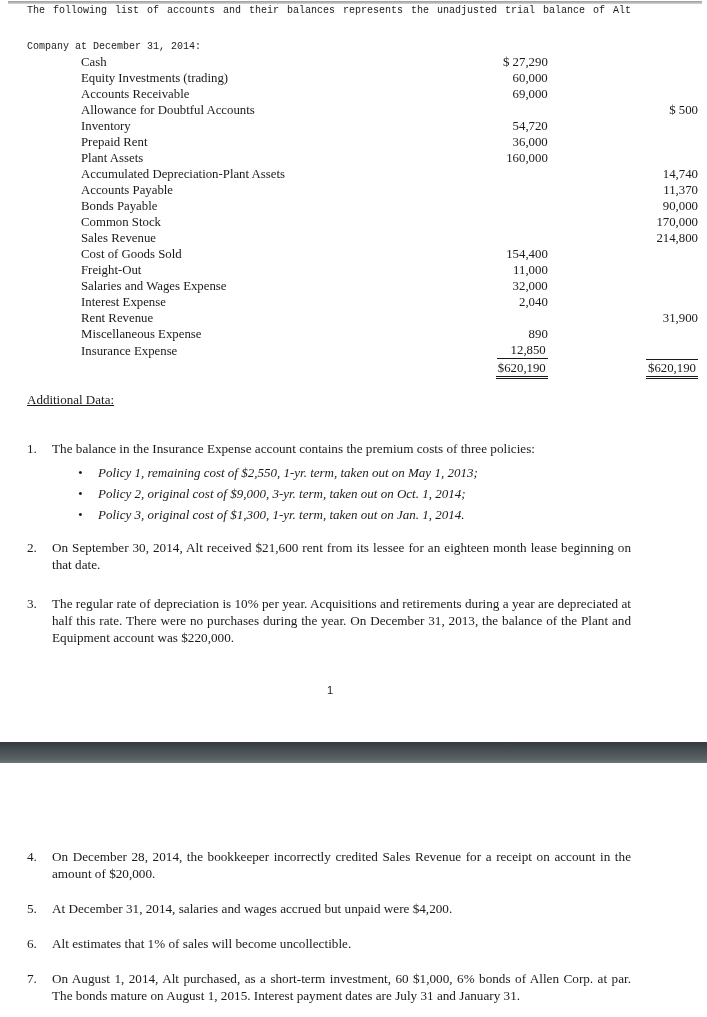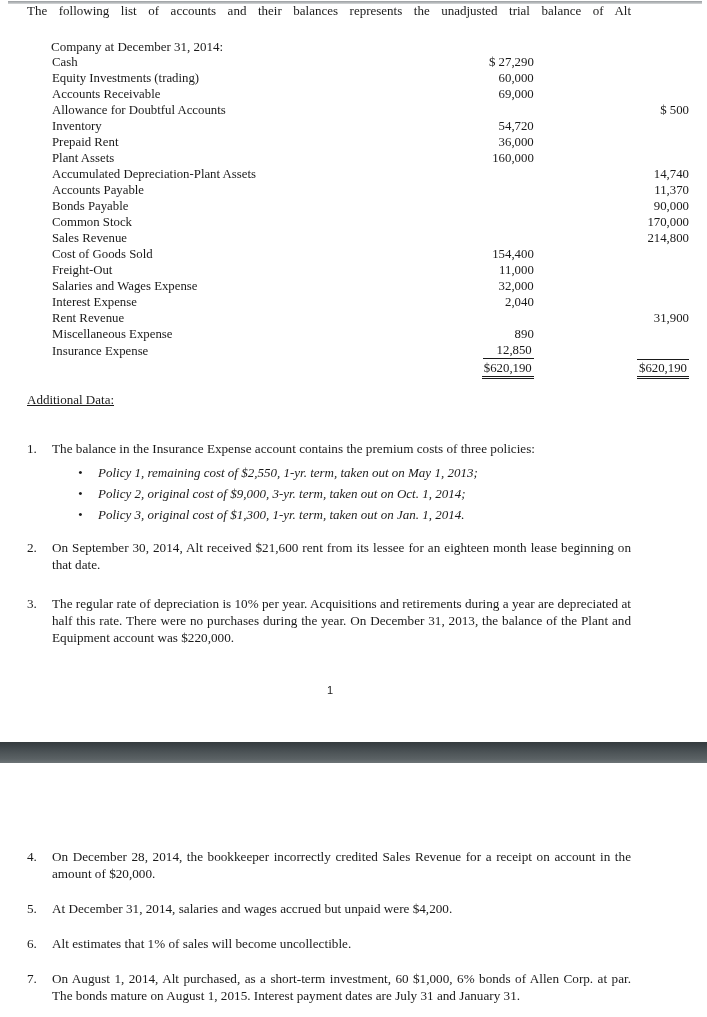--- a/index.html
+++ b/index.html
@@ -46,58 +46,59 @@
     top: 0;
     width: 707px;
   }
 
   
   .intro {
     position: absolute;
     left: 27px;
     top: 2px;
     width: 604px;
-    font-size: 13px;
+    font-size: 10px;
     line-height: 18px;
     text-align: justify;
     text-justify: inter-word;
+    font-family: Liberation Mono, monospace;
   }
   .intro .l1 { display: block; text-align: justify; }
   .intro .l1::after { content: ""; display: inline-block; width: 100%; }
-  .intro .l2 { display: block; margin-left: 24px; }
+  .intro .l2 { display: block; }
 
   
   .tb {
     position: absolute;
     left: 0;
     top: 54px;
     width: 707px;
     border-collapse: collapse;
     font-size: 12.8px;
   }
   .tb td {
     padding: 0;
     height: 16px;
     line-height: 16px;
     vertical-align: bottom;
     white-space: nowrap;
   }
   .tb td.acct {
-    padding-left: 52px;
+    padding-left: 81px;
     width: 320px;
   }
   .tb td.dr {
     width: 122px;
     text-align: right;
     padding-right: 18px;
   }
   .tb td.cr {
     width: 126px;
     text-align: right;
-    padding-right: 18px;
+    padding-right: 9px;
   }
 
   .val-ruled {
     display: inline-block;
     border-bottom: 1px solid #1a1a1a;
     padding: 0 2px 0 14px;
   }
   .val-total {
     display: inline-block;
     border-bottom: 3px double #1a1a1a;

